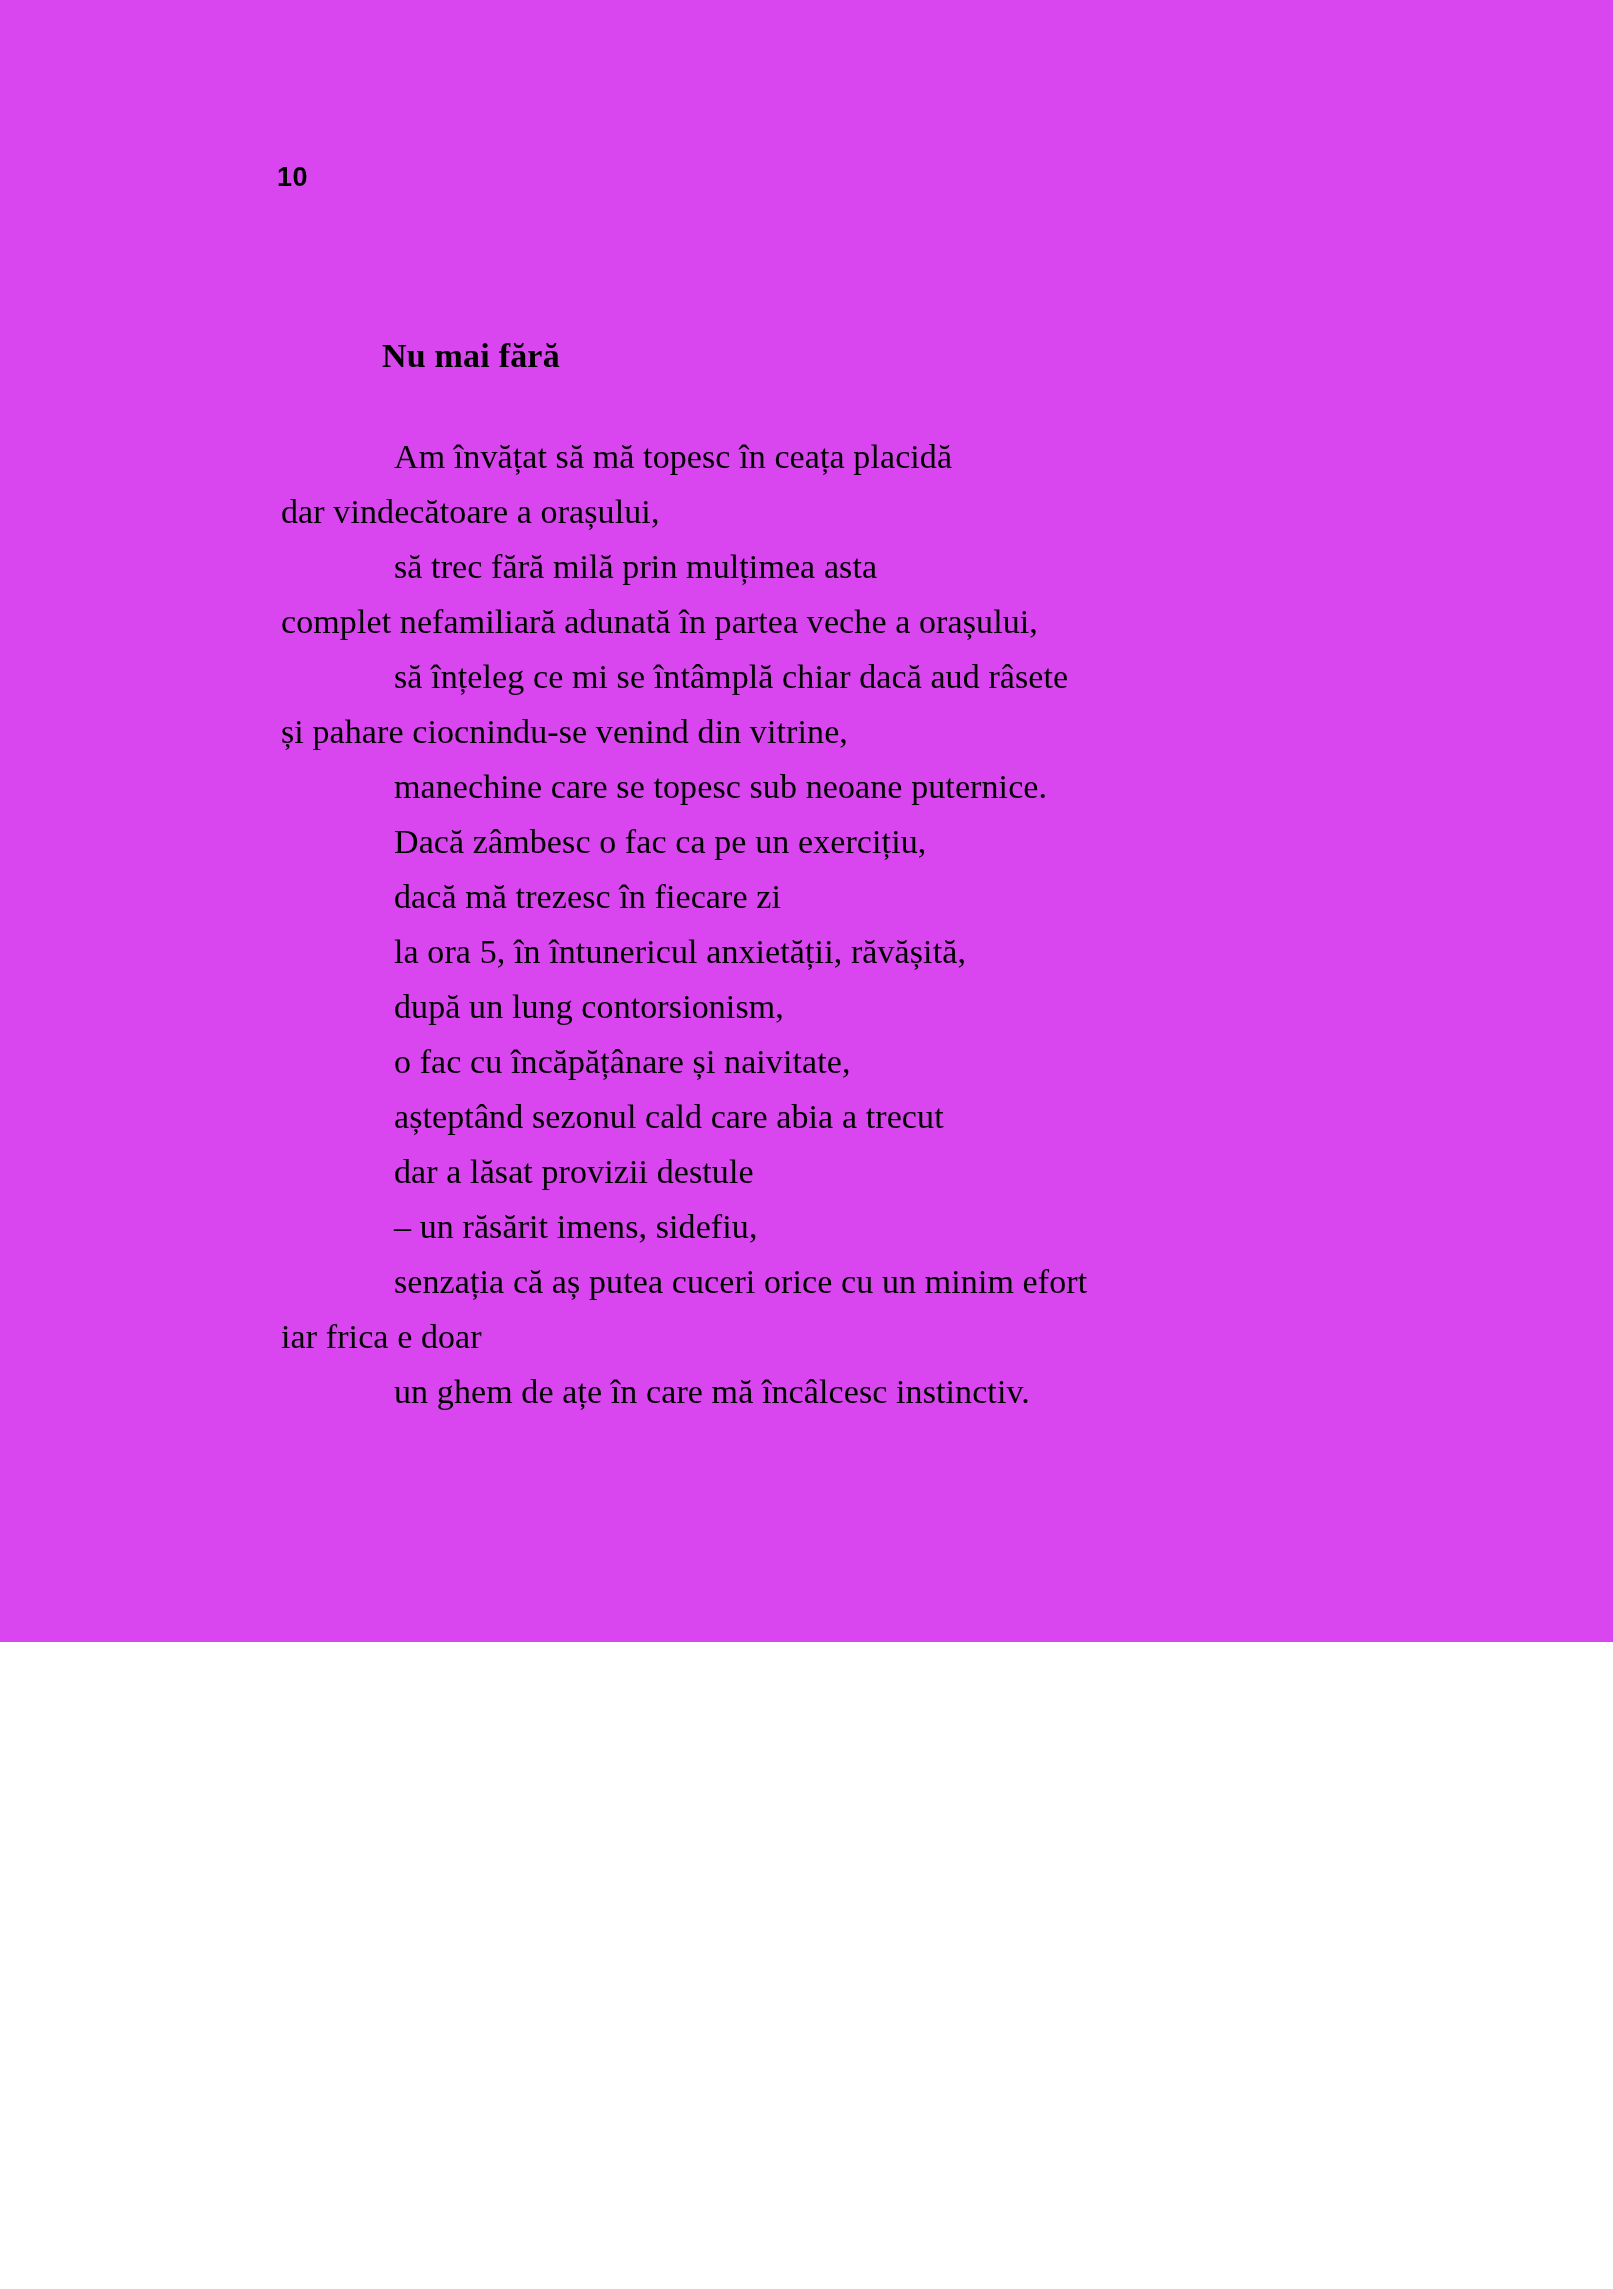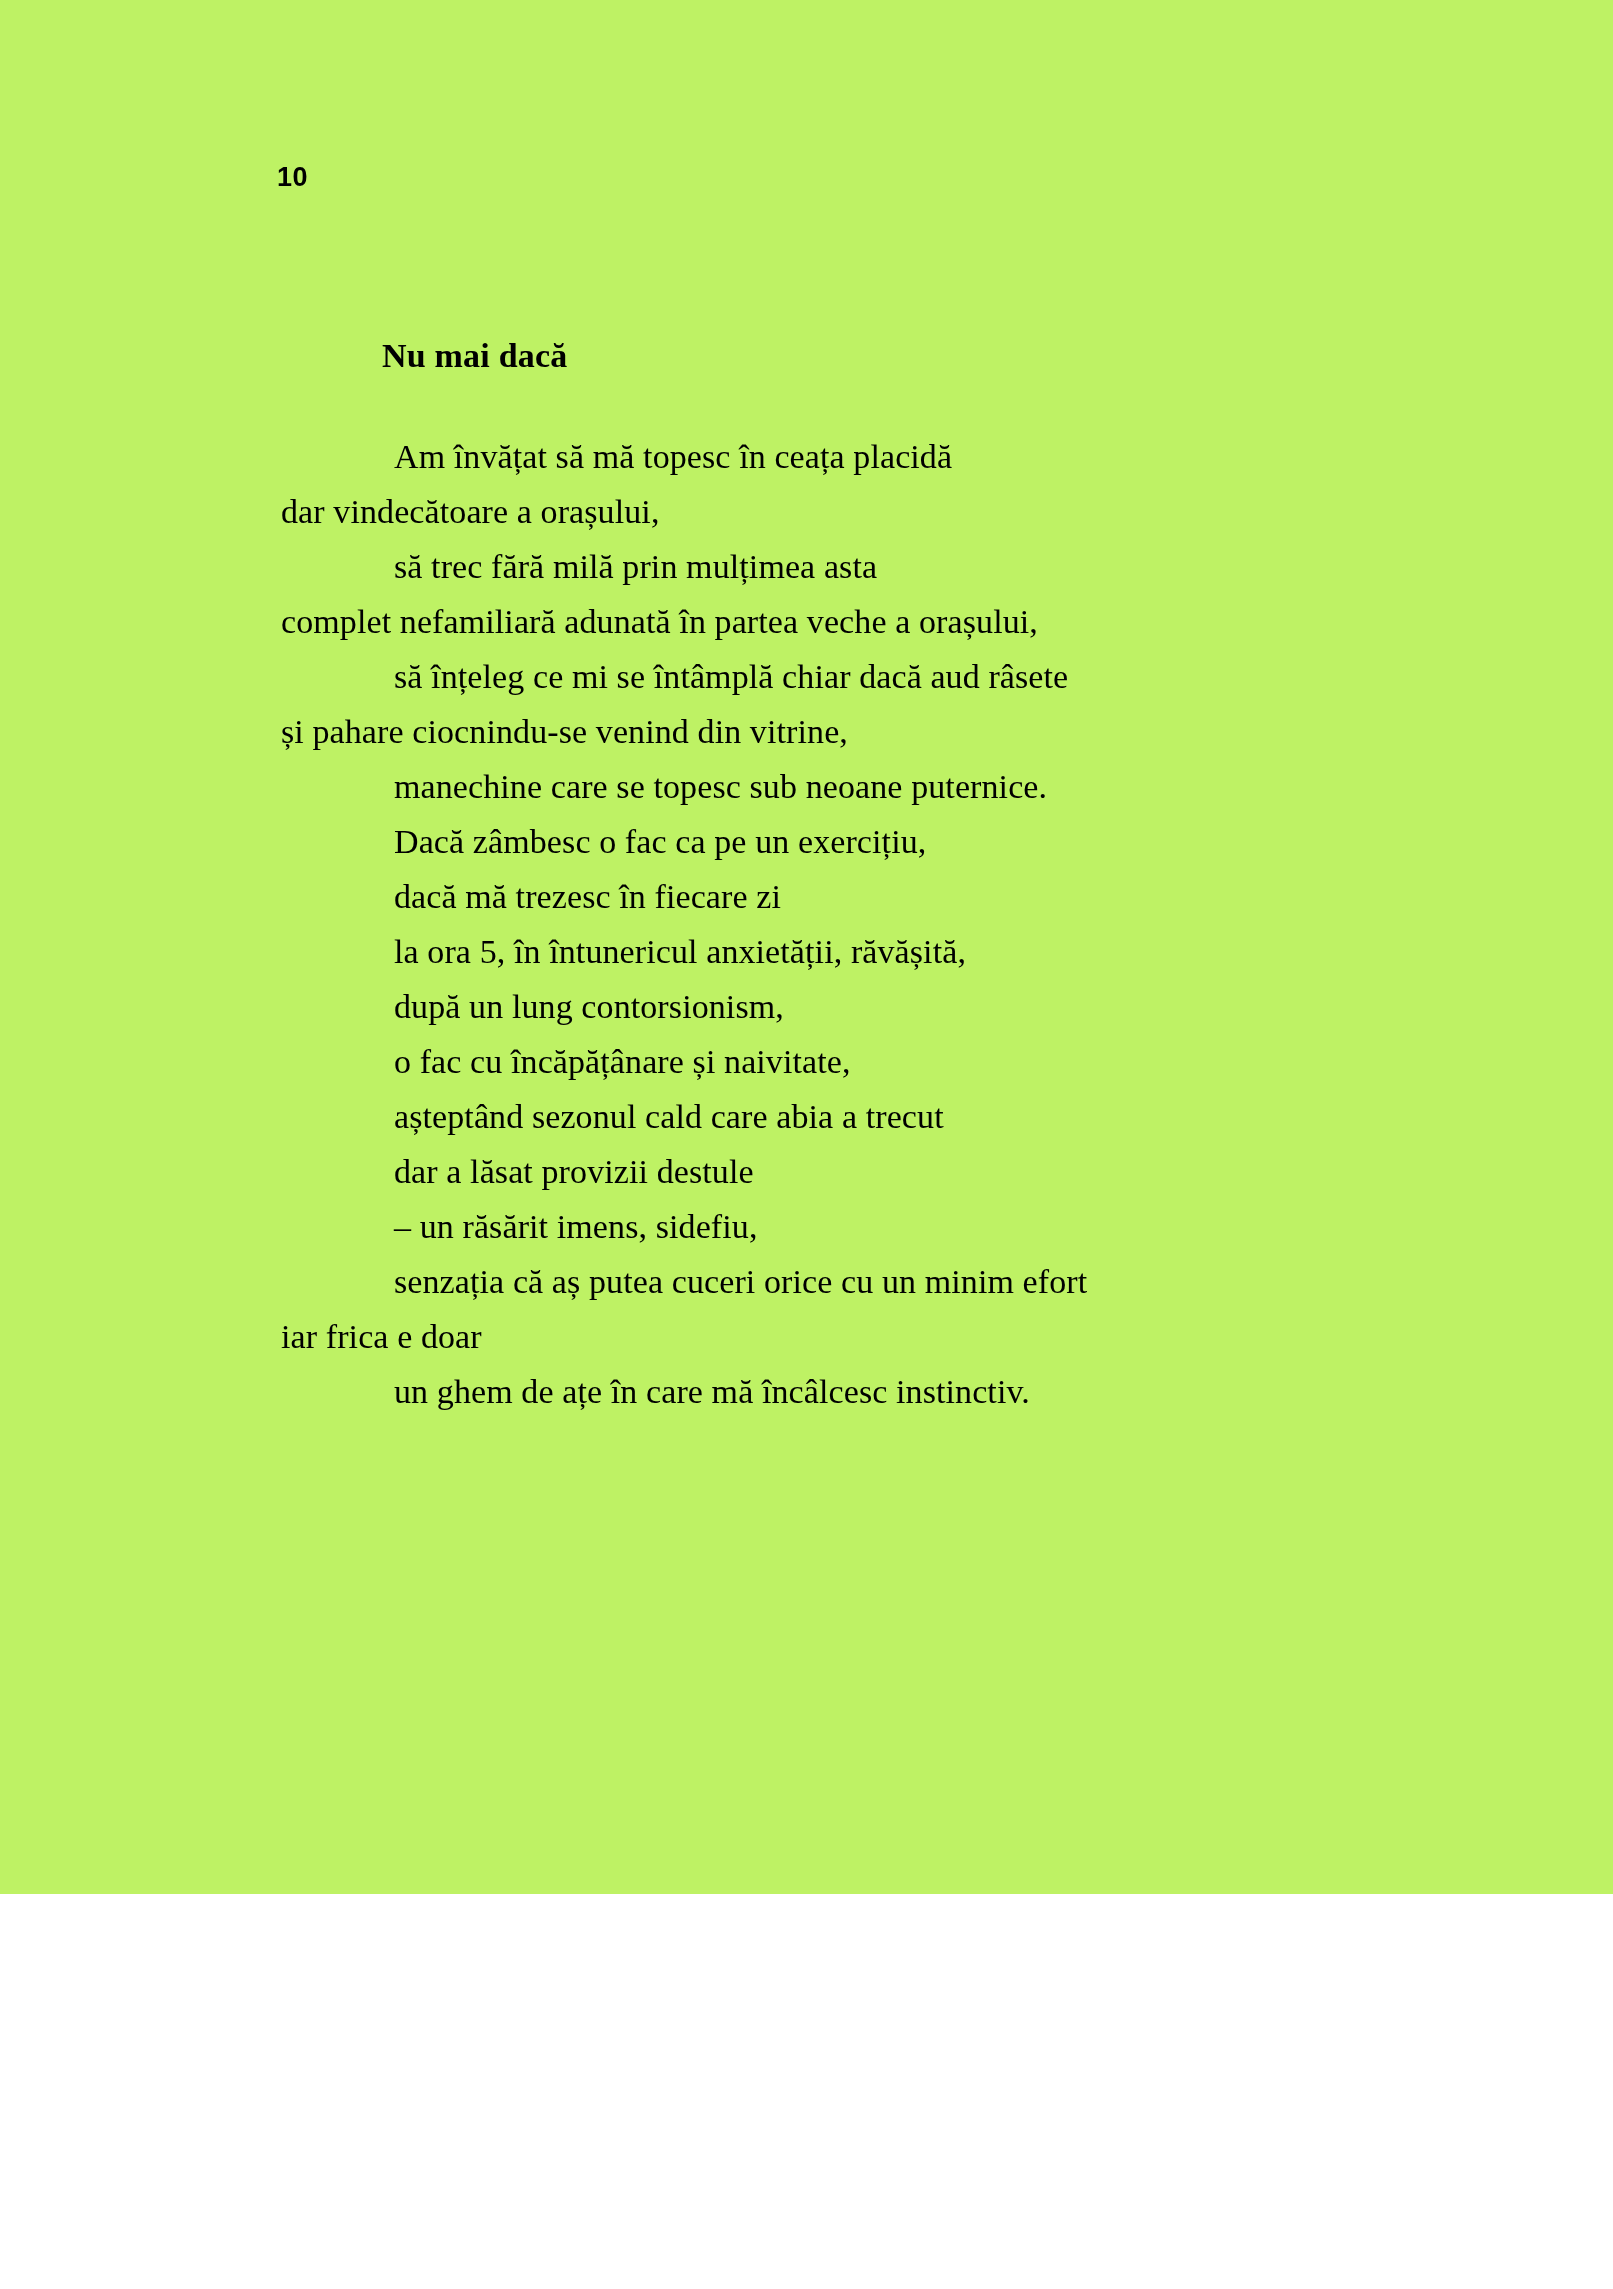--- a/index.html
+++ b/index.html
@@ -3,22 +3,22 @@
 <meta charset="utf-8">
 <style>
   html, body {
     margin: 0;
     padding: 0;
     background: #ffffff;
   }
   .page {
     position: relative;
     width: 1613px;
-    height: 1894px;
-    background: #bef264;
+    height: 1642px;
+    background: #d946ef;
     font-family: "Liberation Serif", serif;
     color: #000000;
     box-sizing: border-box;
     overflow: hidden;
   }
   .page-number {
     position: absolute;
     left: 277px;
     top: 162px;
     font-family: "Liberation Sans", sans-serif;
@@ -57,18 +57,18 @@
   }
 </style>
 </head>
 <body>
 
 <div class="page">
 
   <div class="page-number">10</div>
 
   <div class="poem">
-    <h1 class="poem-title">Nu mai dacă</h1>
+    <h1 class="poem-title">Nu mai fără</h1>
     <div class="poem-body"><span class="line indent">Am învățat să mă topesc în ceața placidă</span><span class="line">dar vindecătoare a orașului,</span><span class="line indent">să trec fără milă prin mulțimea asta</span><span class="line">complet nefamiliară adunată în partea veche a orașului,</span><span class="line indent">să înțeleg ce mi se întâmplă chiar dacă aud râsete</span><span class="line">și pahare ciocnindu-se venind din vitrine,</span><span class="line indent">manechine care se topesc sub neoane puternice.</span><span class="line indent">Dacă zâmbesc o fac ca pe un exercițiu,</span><span class="line indent">dacă mă trezesc în fiecare zi</span><span class="line indent">la ora 5, în întunericul anxietății, răvășită,</span><span class="line indent">după un lung contorsionism,</span><span class="line indent">o fac cu încăpățânare și naivitate,</span><span class="line indent">așteptând sezonul cald care abia a trecut</span><span class="line indent">dar a lăsat provizii destule</span><span class="line indent">– un răsărit imens, sidefiu,</span><span class="line indent">senzația că aș putea cuceri orice cu un minim efort</span><span class="line">iar frica e doar</span><span class="line indent">un ghem de ațe în care mă încâlcesc instinctiv.</span></div>
   </div>
 
 </div>
 
 
 </body></html>

